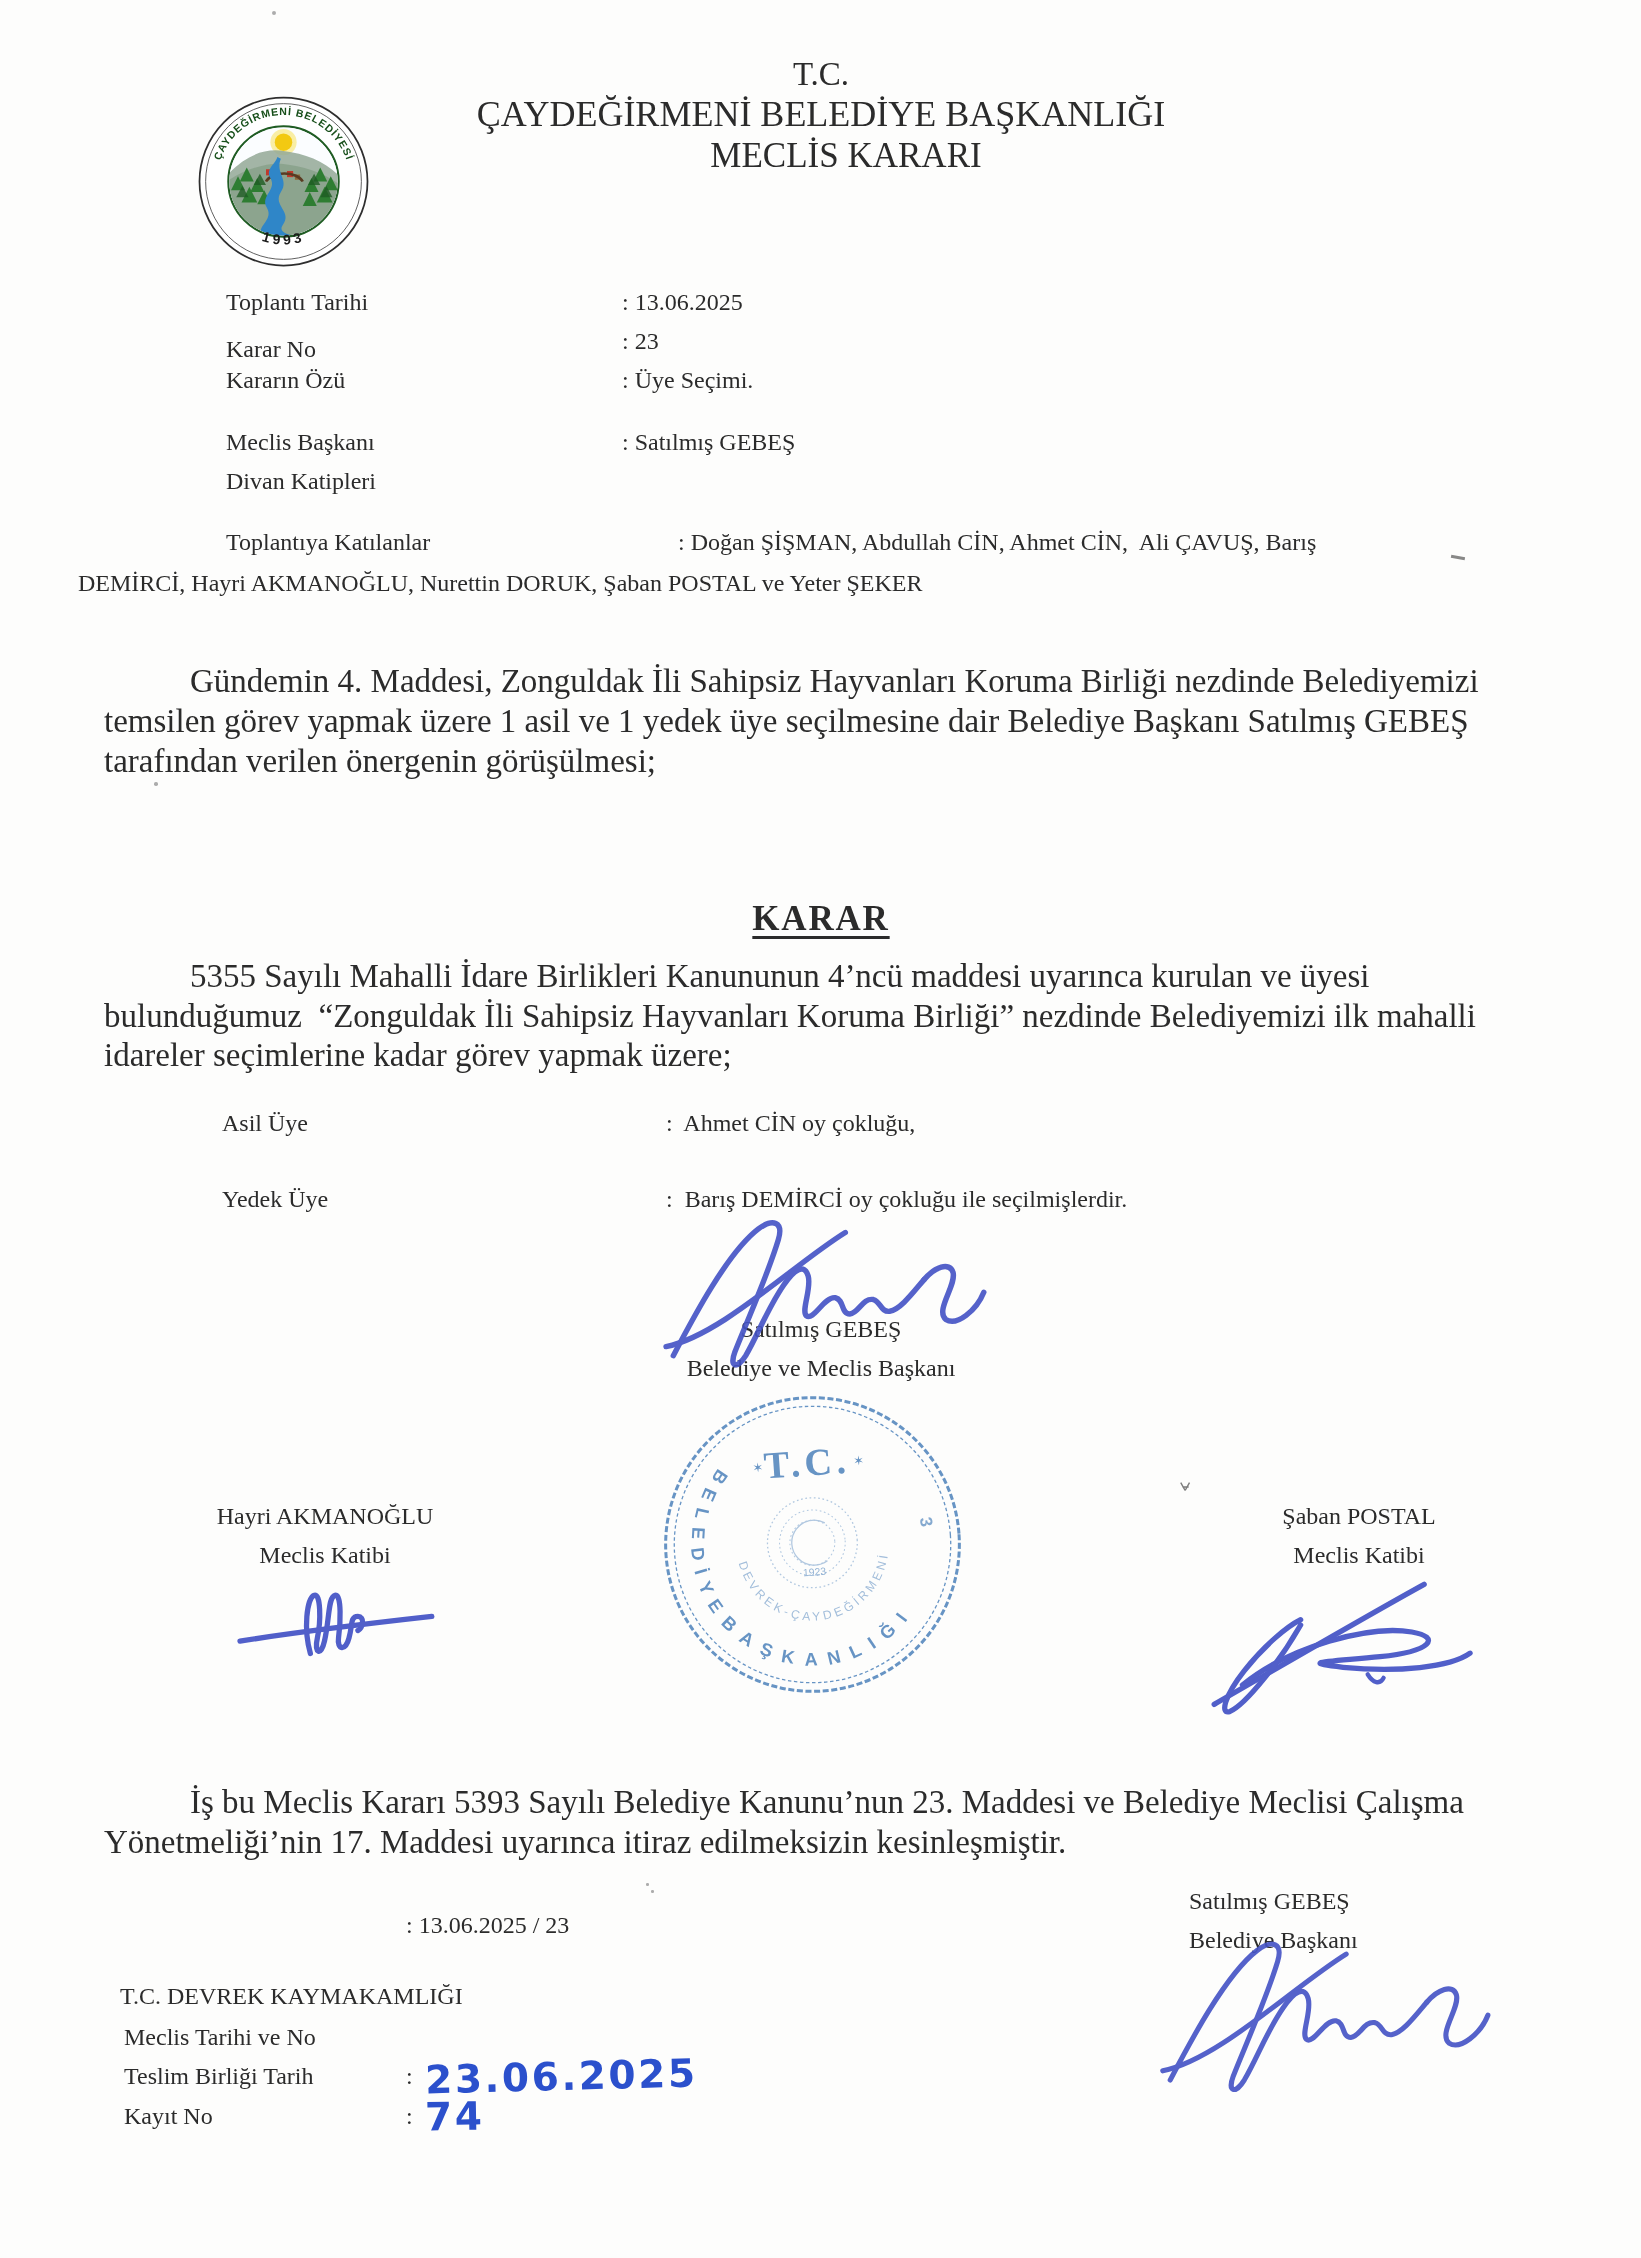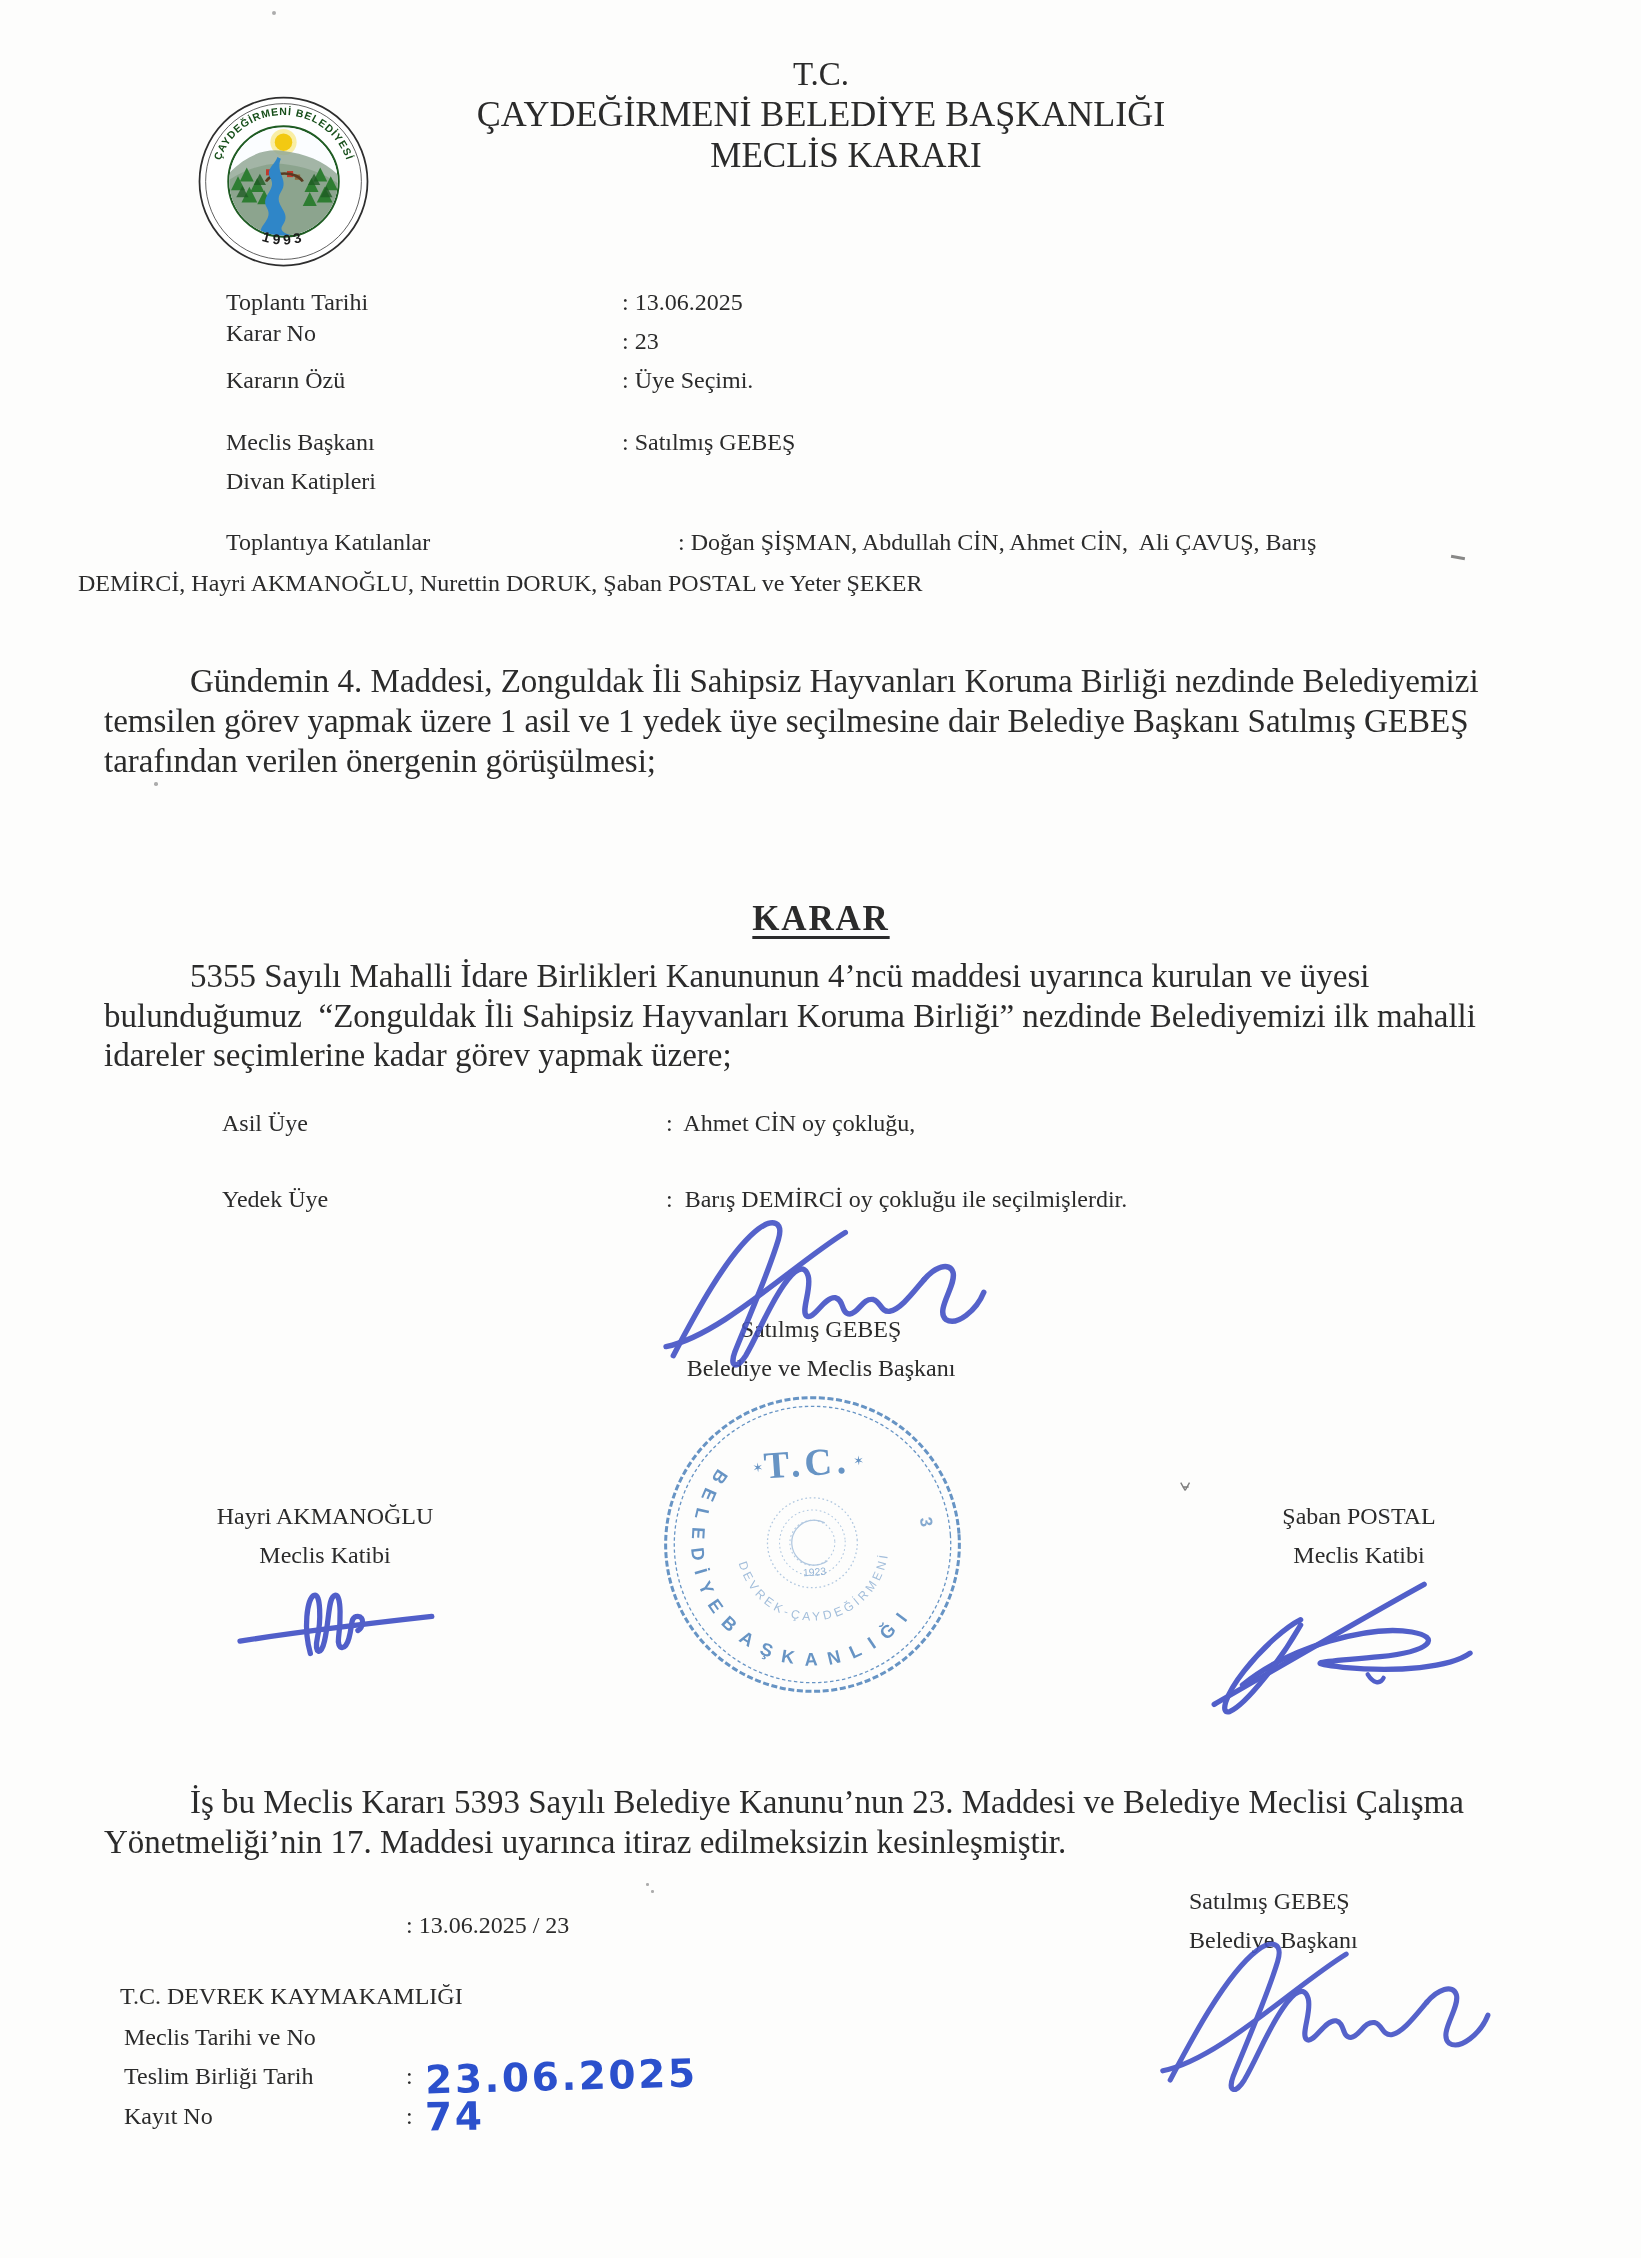--- a/index.html
+++ b/index.html
@@ -71,21 +71,21 @@
       <textPath href="#logoBottom" startOffset="50%" text-anchor="middle">1993</textPath>
     </text>
   </svg>
 
   <div class="abs t center" style="top:56px;font-size:33px;">T.C.</div>
   <div class="abs t center heading" style="top:94px;font-size:36px;">ÇAYDEĞİRMENİ BELEDİYE BAŞKANLIĞI</div>
   <div class="abs t center heading" style="top:136px;padding-left:25px;">MECLİS KARARI</div>
 
   <div class="abs t" style="left:226px;top:289px;">Toplantı Tarihi</div>
   <div class="abs t" style="left:622px;top:289px;">: 13.06.2025</div>
-  <div class="abs t" style="left:226px;top:320px;">Karar No</div>
+  <div class="abs t" style="left:226px;top:336px;">Karar No</div>
   <div class="abs t" style="left:622px;top:328px;">: 23</div>
   <div class="abs t" style="left:226px;top:367px;">Kararın Özü</div>
   <div class="abs t" style="left:622px;top:367px;">: Üye Seçimi.</div>
 
   <div class="abs t" style="left:226px;top:429px;">Meclis Başkanı</div>
   <div class="abs t" style="left:622px;top:429px;">: Satılmış GEBEŞ</div>
   <div class="abs t" style="left:226px;top:468px;">Divan Katipleri</div>
 
   <div class="abs t" style="left:226px;top:529px;">Toplantıya Katılanlar</div>
   <div class="abs t" style="left:646px;top:529px;margin-left:32px;">: Doğan ŞİŞMAN, Abdullah CİN, Ahmet CİN,  Ali ÇAVUŞ, Barış</div>

